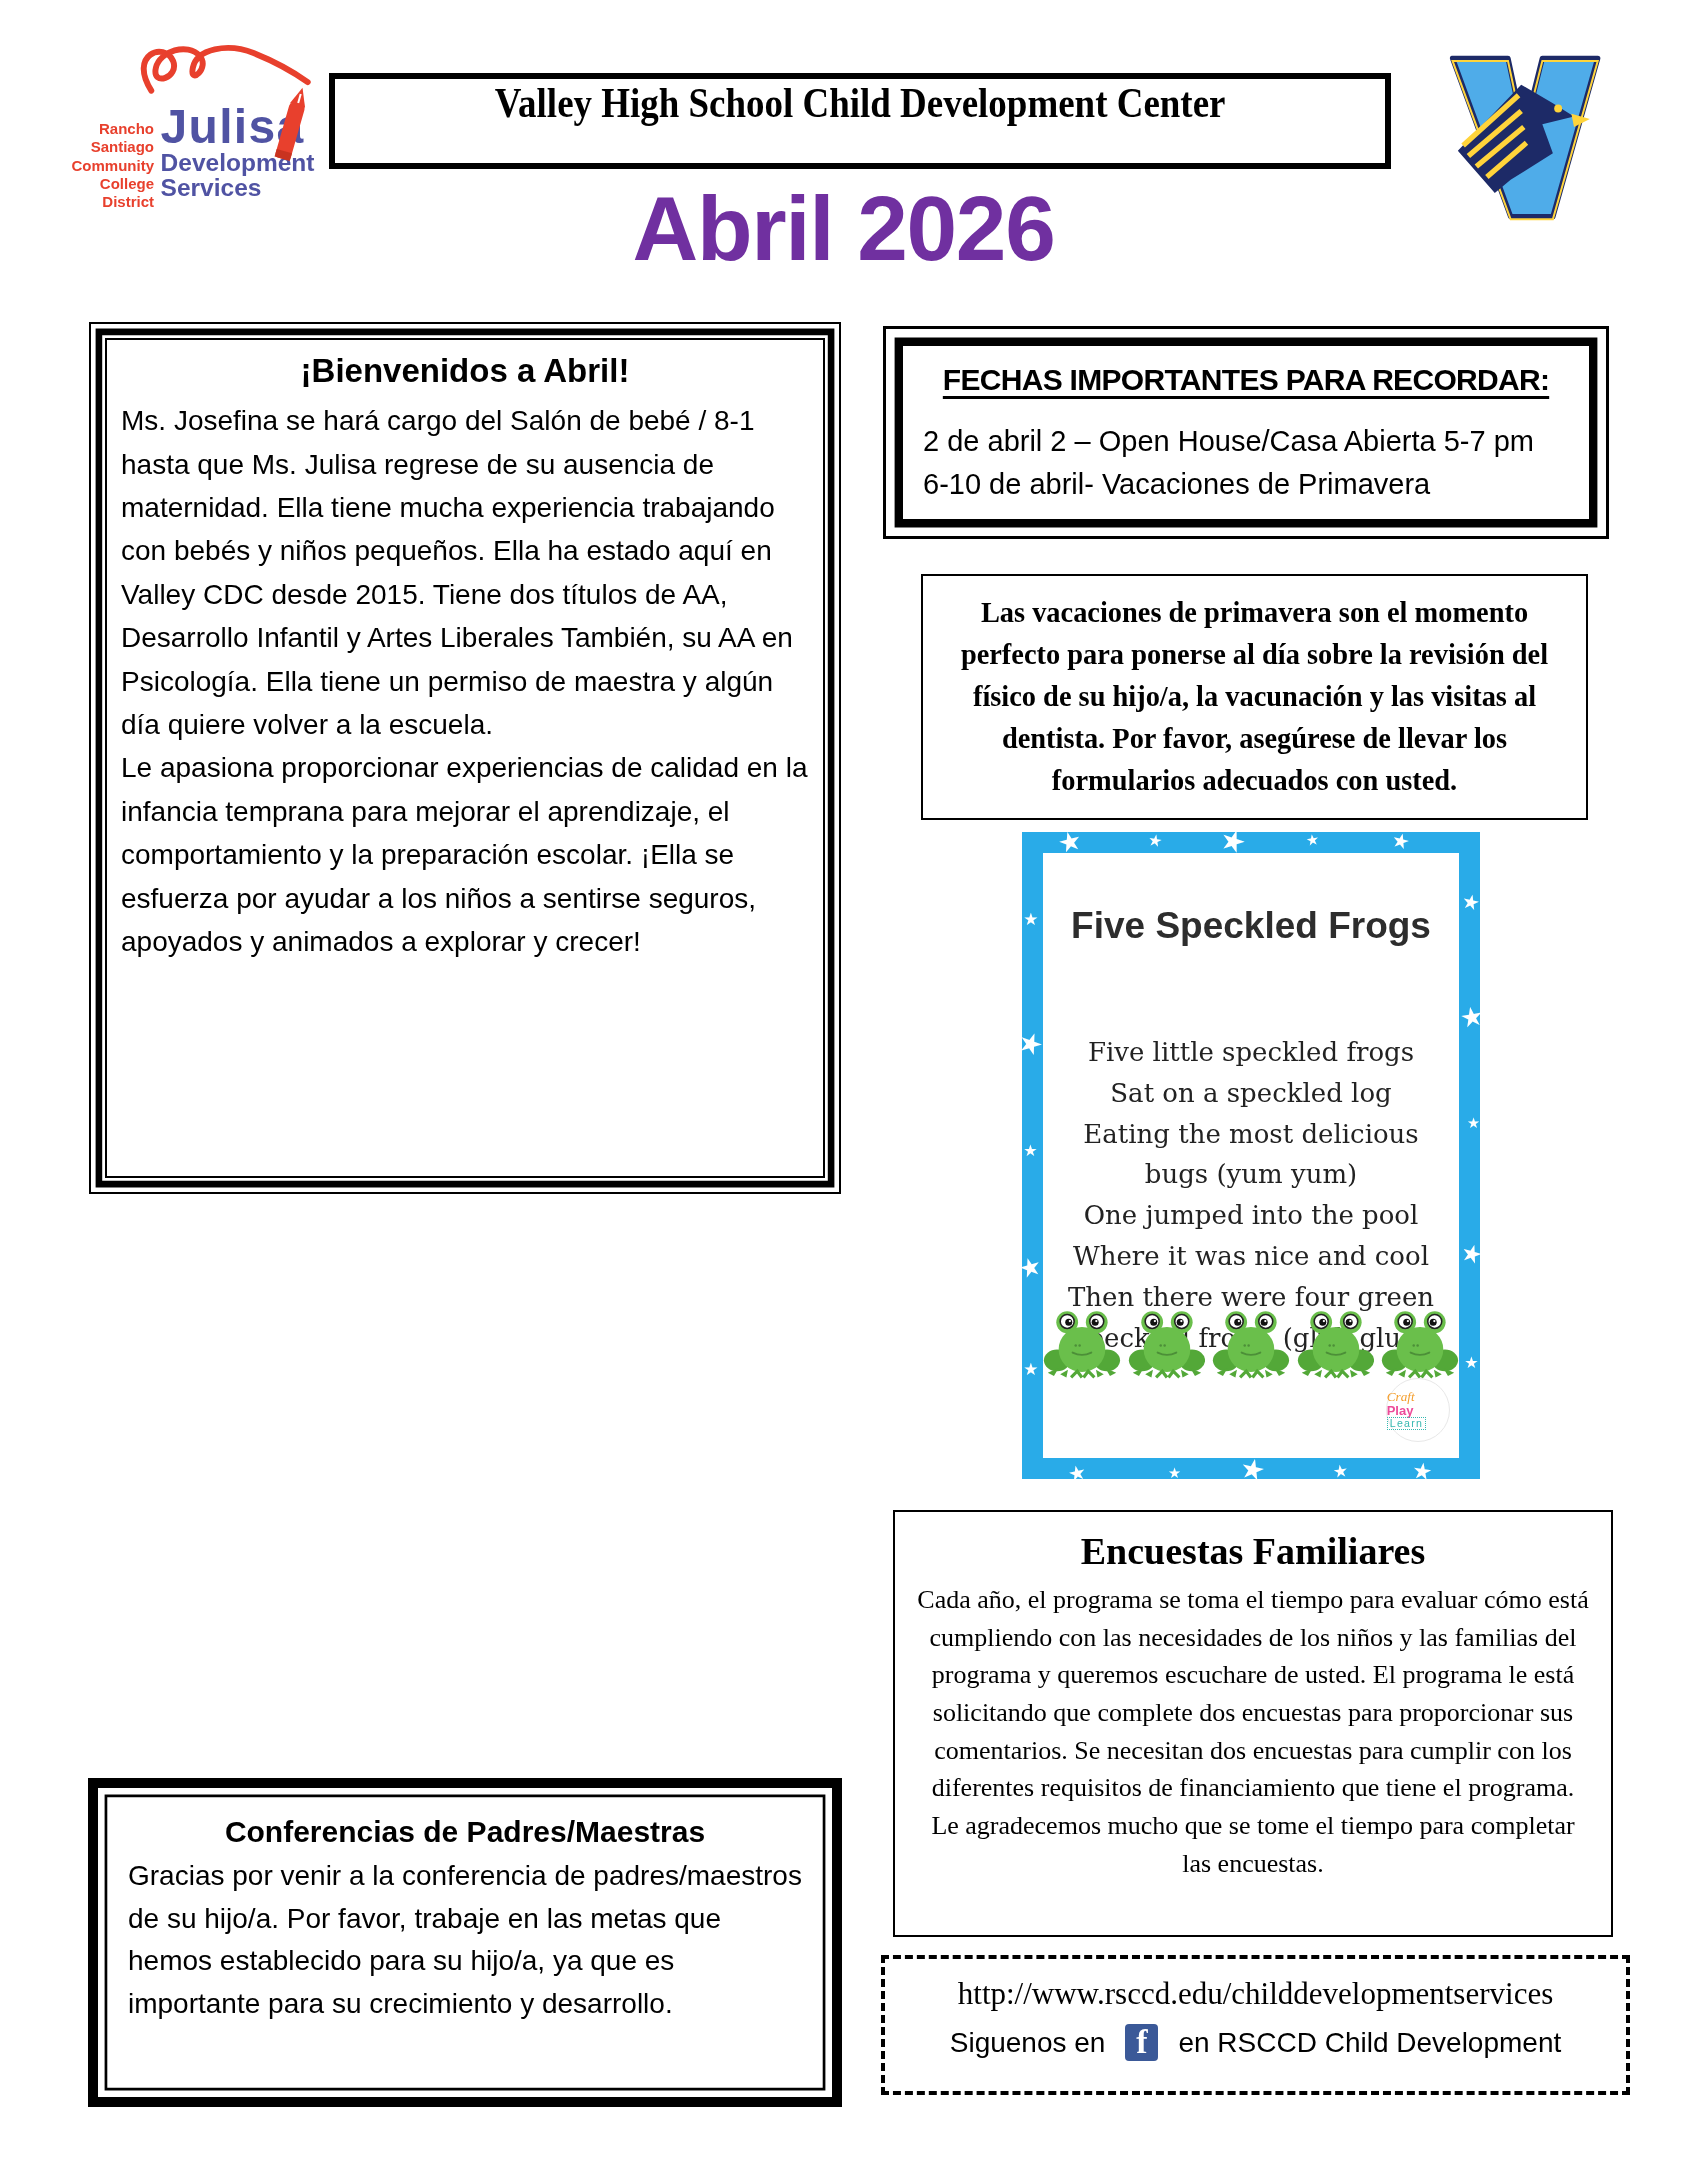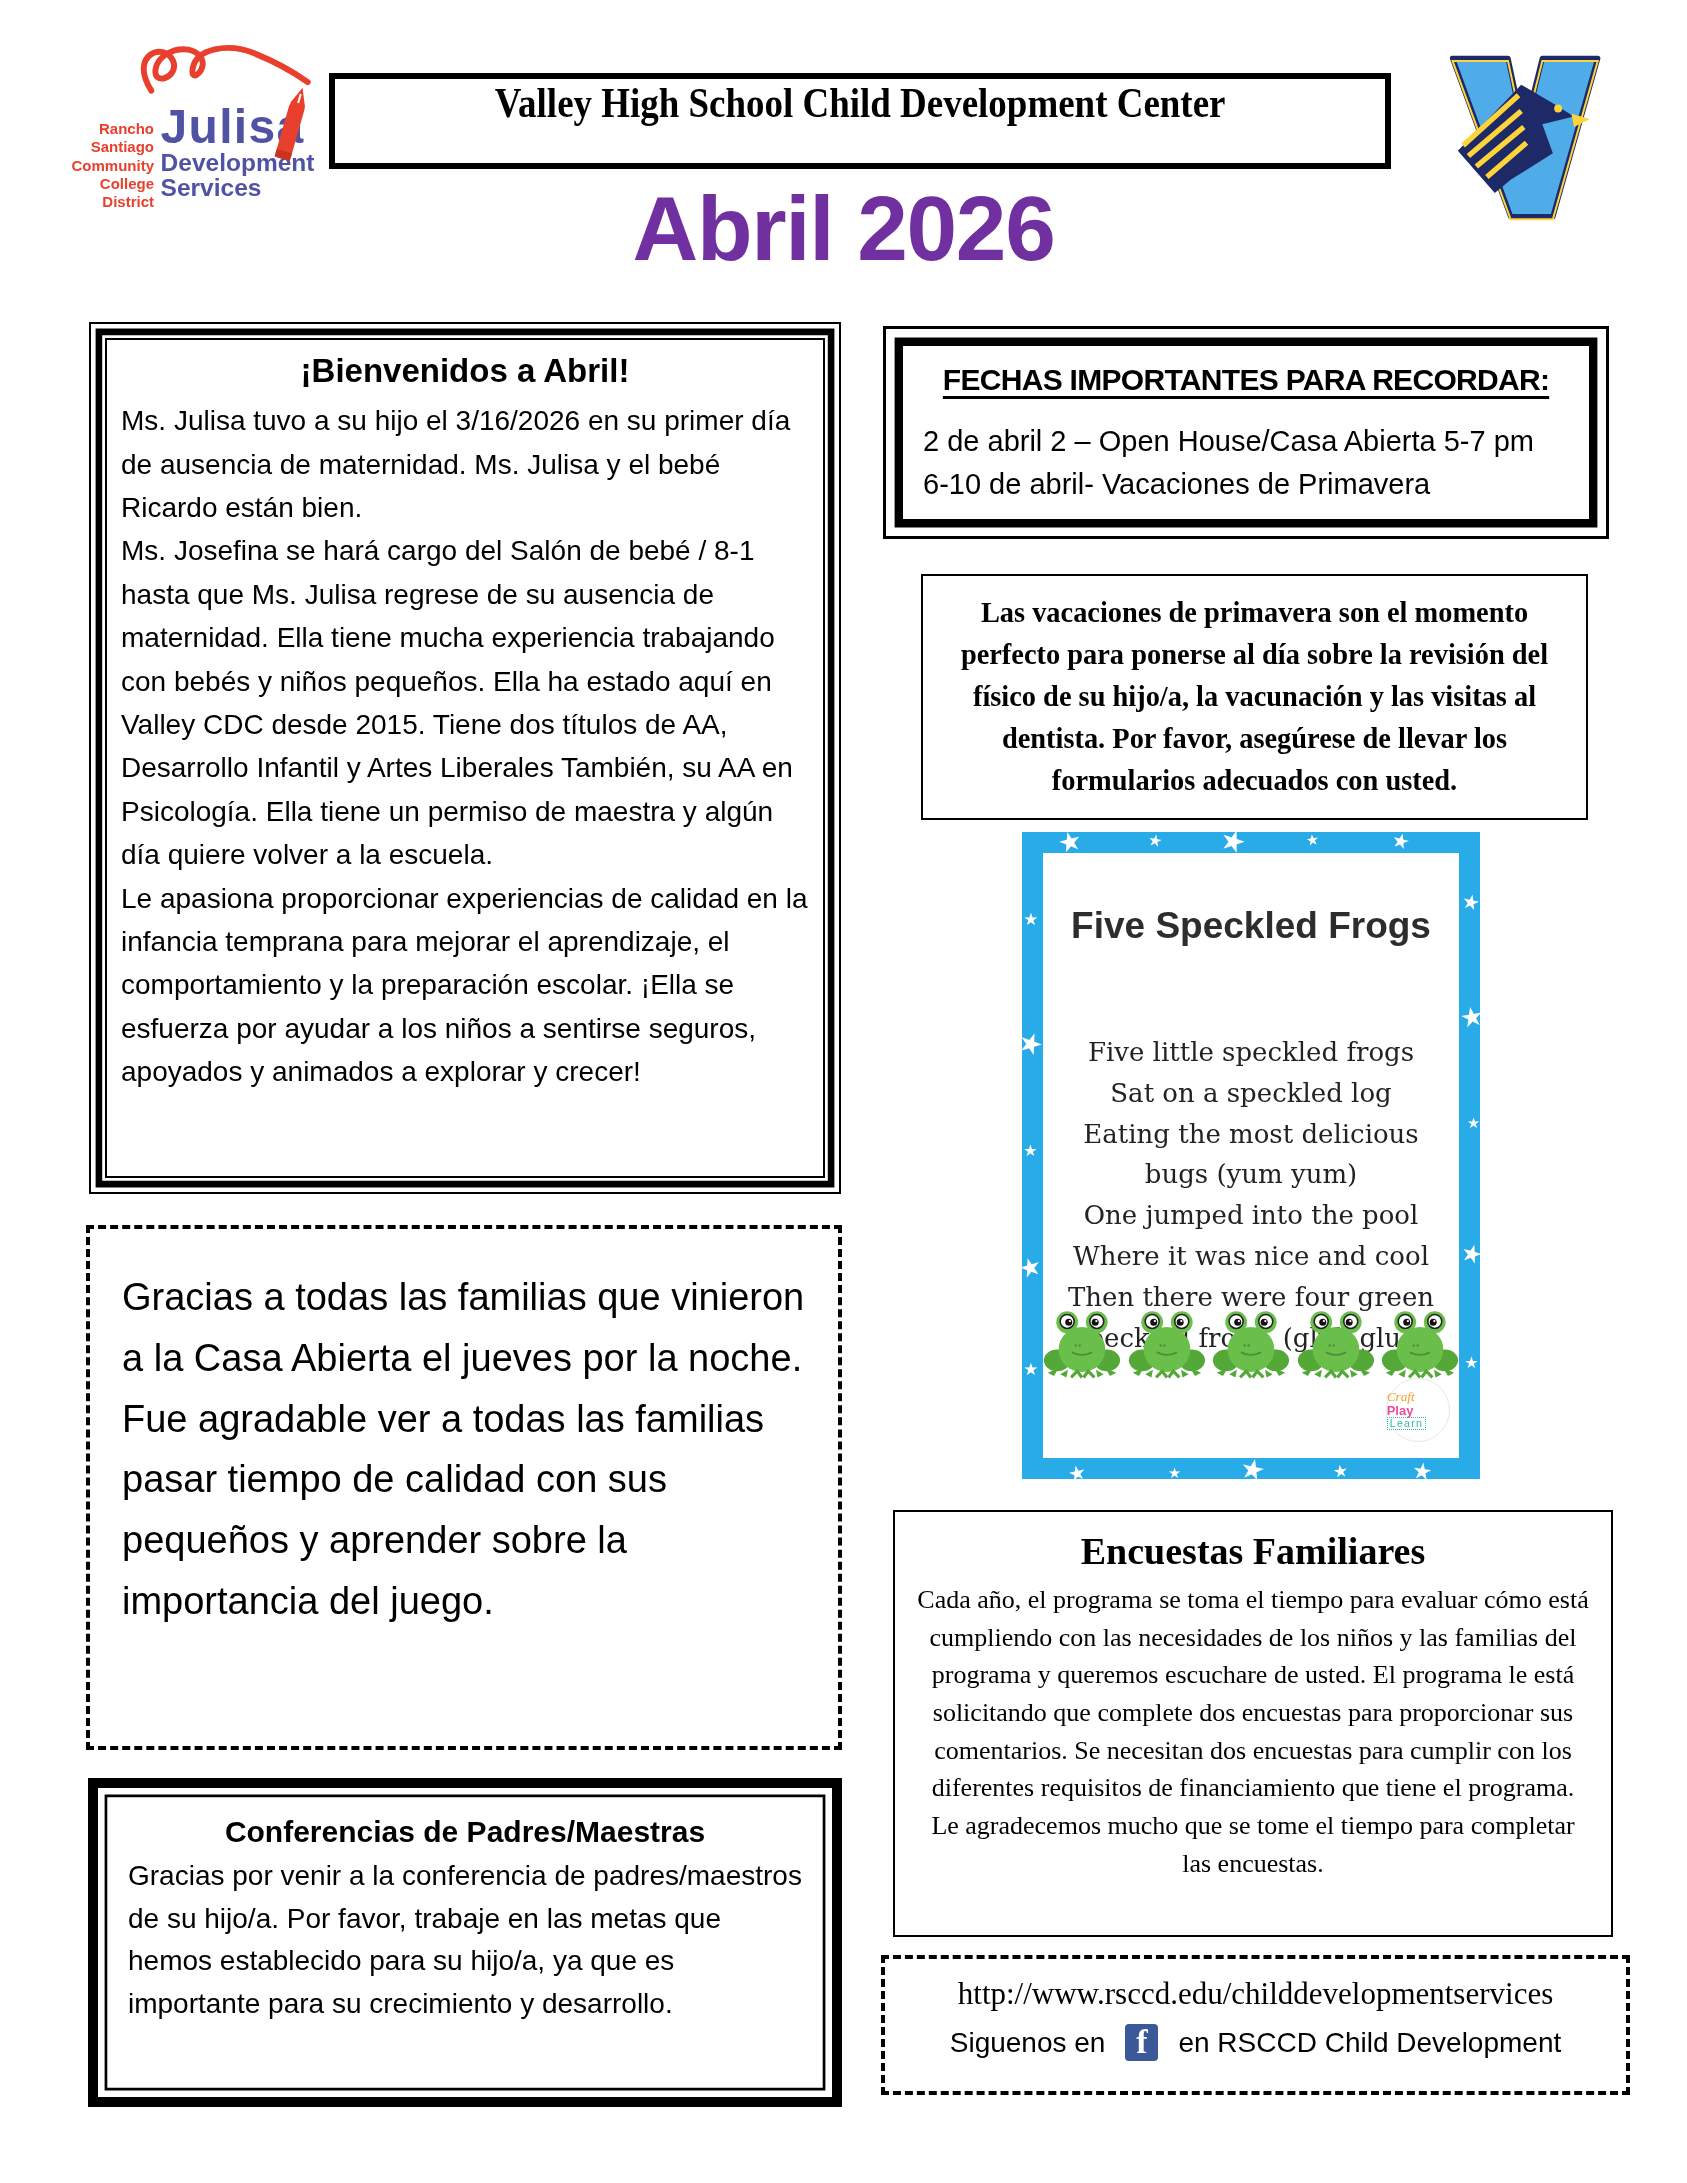--- a/index.html
+++ b/index.html
@@ -175,21 +175,20 @@
       <path d="M16 72 L58 34 M20 80 L60 46 M26 88 L62 58 M34 96 L64 70" stroke="#FFD43B" stroke-width="4"></path>
       <polygon points="98,48 112,52 100,58" fill="#FFD43B"></polygon>
       <circle cx="88" cy="44" r="3" fill="#FFD43B"></circle>
     </g>
   </svg>
 
   <div class="abs" id="month-title">Abril 2026</div>
 
   <div class="abs" id="welcome-box">
     <h2>¡Bienvenidos a Abril!</h2>
-    <p>Ms. Julisa tuvo a su hijo el 3/16/2026 en su primer día de ausencia de maternidad.  Ms. Julisa y el bebé Ricardo están bien.</p>
     <p>Ms. Josefina se hará cargo del Salón de bebé / 8-1 hasta que Ms. Julisa regrese de su ausencia de maternidad. Ella tiene mucha experiencia trabajando con bebés y niños pequeños. Ella ha estado aquí en Valley CDC desde 2015. Tiene dos títulos de AA, Desarrollo Infantil y Artes Liberales También, su AA en Psicología. Ella tiene un permiso de maestra y algún día quiere volver a la escuela.</p>
     <p>Le apasiona proporcionar experiencias de calidad en la infancia temprana para mejorar el aprendizaje, el comportamiento y la preparación escolar. ¡Ella se esfuerza por ayudar a los niños a sentirse seguros, apoyados y animados a explorar y crecer!</p>
   </div>
 
   <div class="abs" id="dates-box">
     <h2>FECHAS IMPORTANTES PARA RECORDAR:</h2>
     <div class="item">2 de abril 2 – Open House/Casa Abierta 5-7 pm</div>
     <div class="item">6-10 de abril- Vacaciones de Primavera</div>
   </div>
 
@@ -323,23 +322,20 @@
 </svg>
         </div>
       <div id="cpl-badge">
         <div class="c1">Craft</div>
         <div class="c2">Play</div>
         <div class="c3">Learn</div>
       </div>
     </div>
   </div>
 
-  <div class="abs" id="thanks-box">
-    <div class="t">Gracias a todas las familias que vinieron a la Casa Abierta el jueves por la noche.  Fue agradable ver a todas las familias pasar tiempo de calidad con sus pequeños y aprender sobre la importancia del juego.</div>
-  </div>
 
   <div class="abs" id="conference-box">
     <h2>Conferencias de Padres/Maestras</h2>
     <div class="t">Gracias por venir a la conferencia de padres/maestros de su hijo/a. Por favor, trabaje en las metas que hemos establecido para su hijo/a, ya que es importante para su crecimiento y desarrollo.</div>
   </div>
 
   <div class="abs" id="survey-box">
     <h2>Encuestas Familiares</h2>
     <div class="t">Cada año, el programa se toma el tiempo para evaluar cómo está cumpliendo con las necesidades de los niños y las familias del programa y queremos escuchare de usted. El programa le está solicitando que complete dos encuestas para proporcionar sus comentarios. Se necesitan dos encuestas para cumplir con los diferentes requisitos de financiamiento que tiene el programa. Le agradecemos mucho que se tome el tiempo para completar las encuestas.</div>
   </div>

